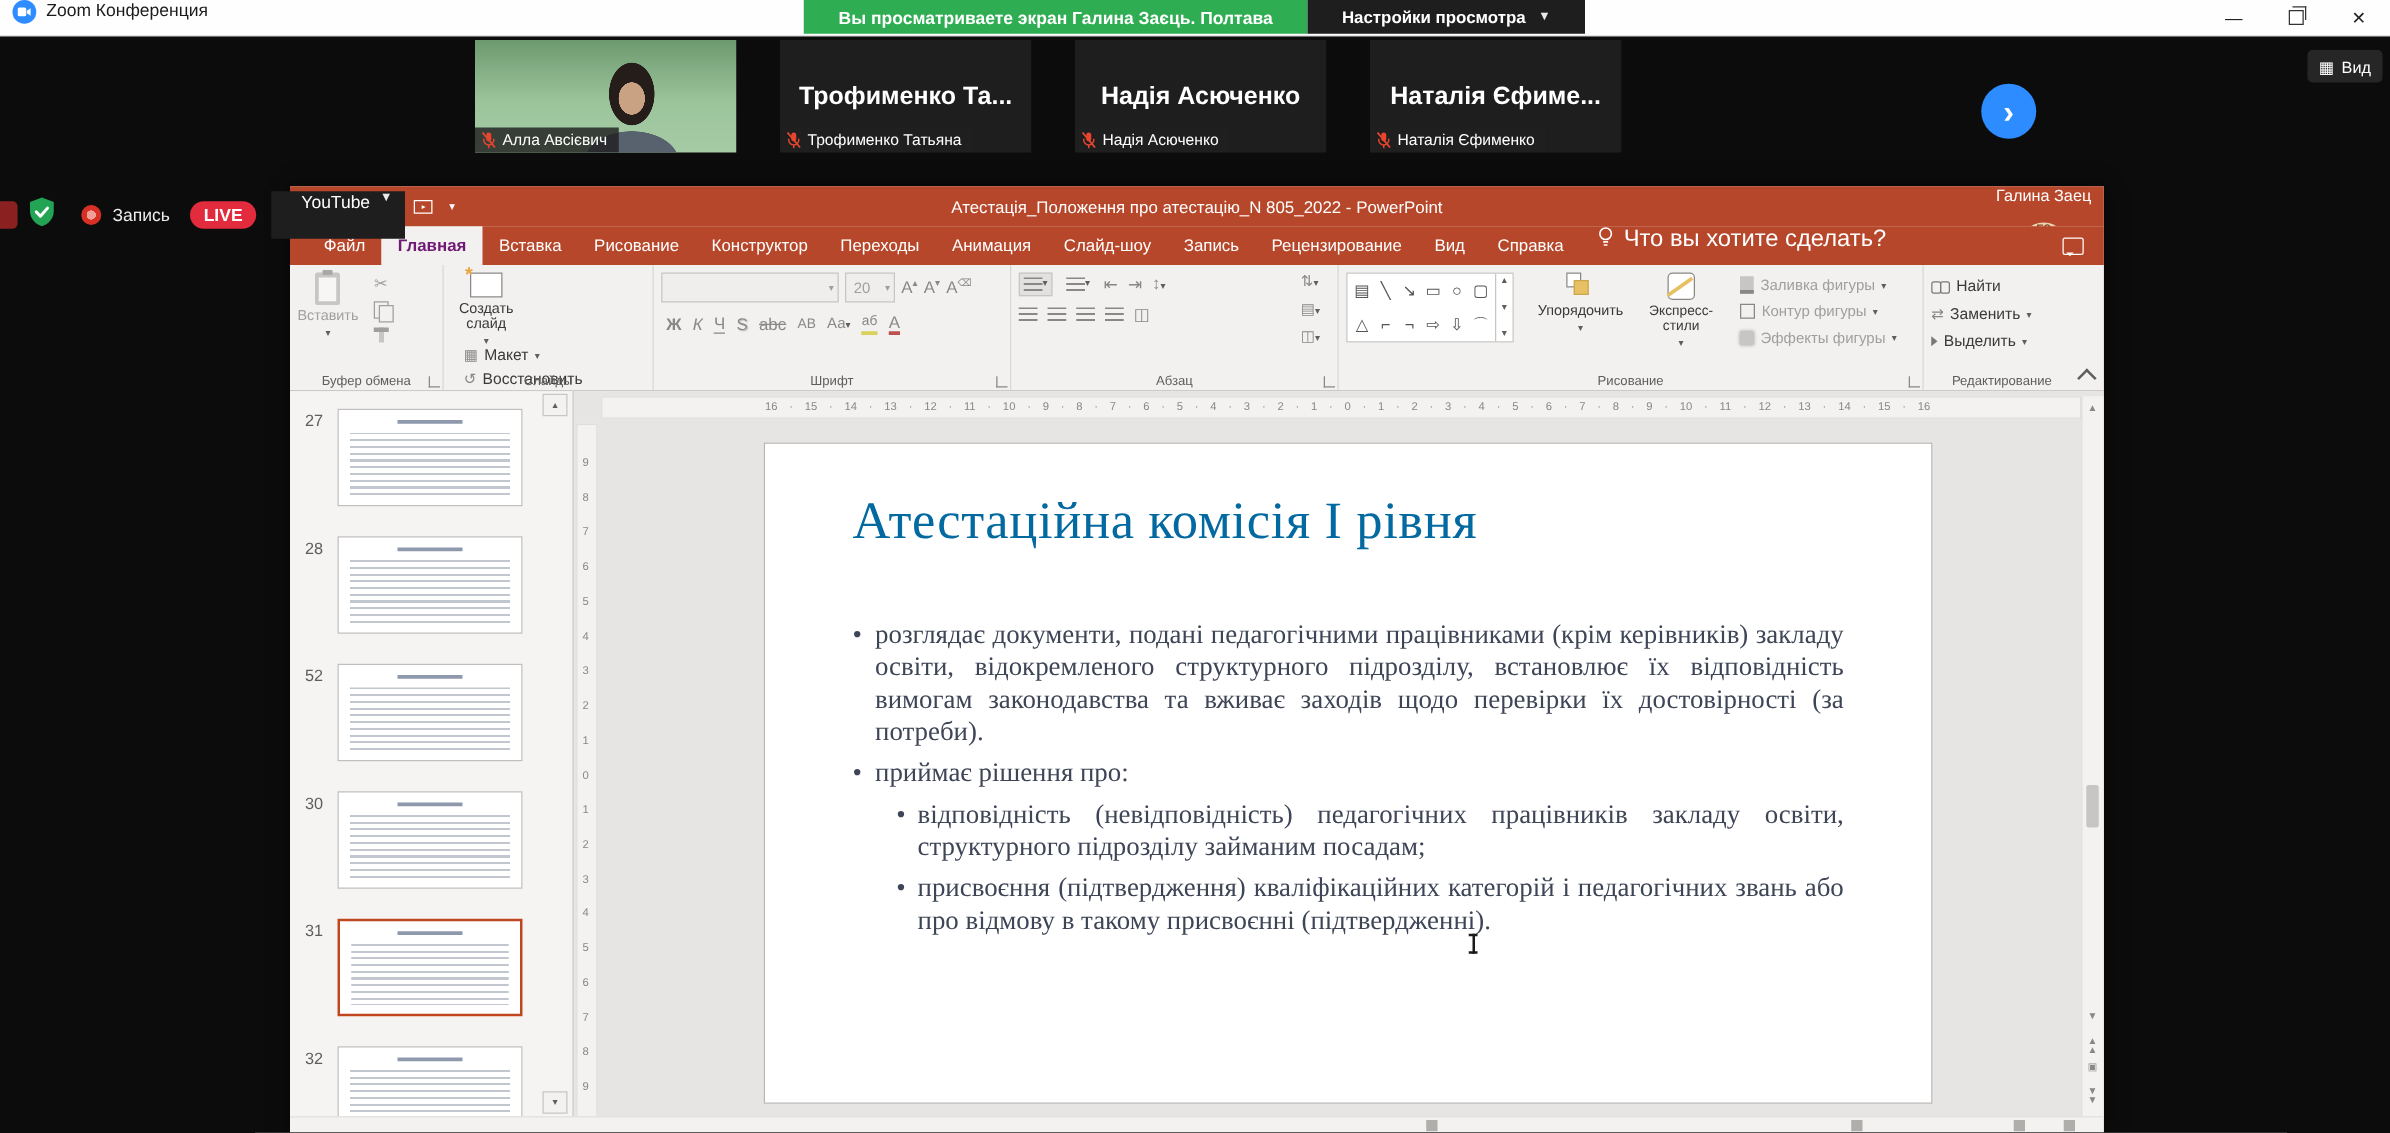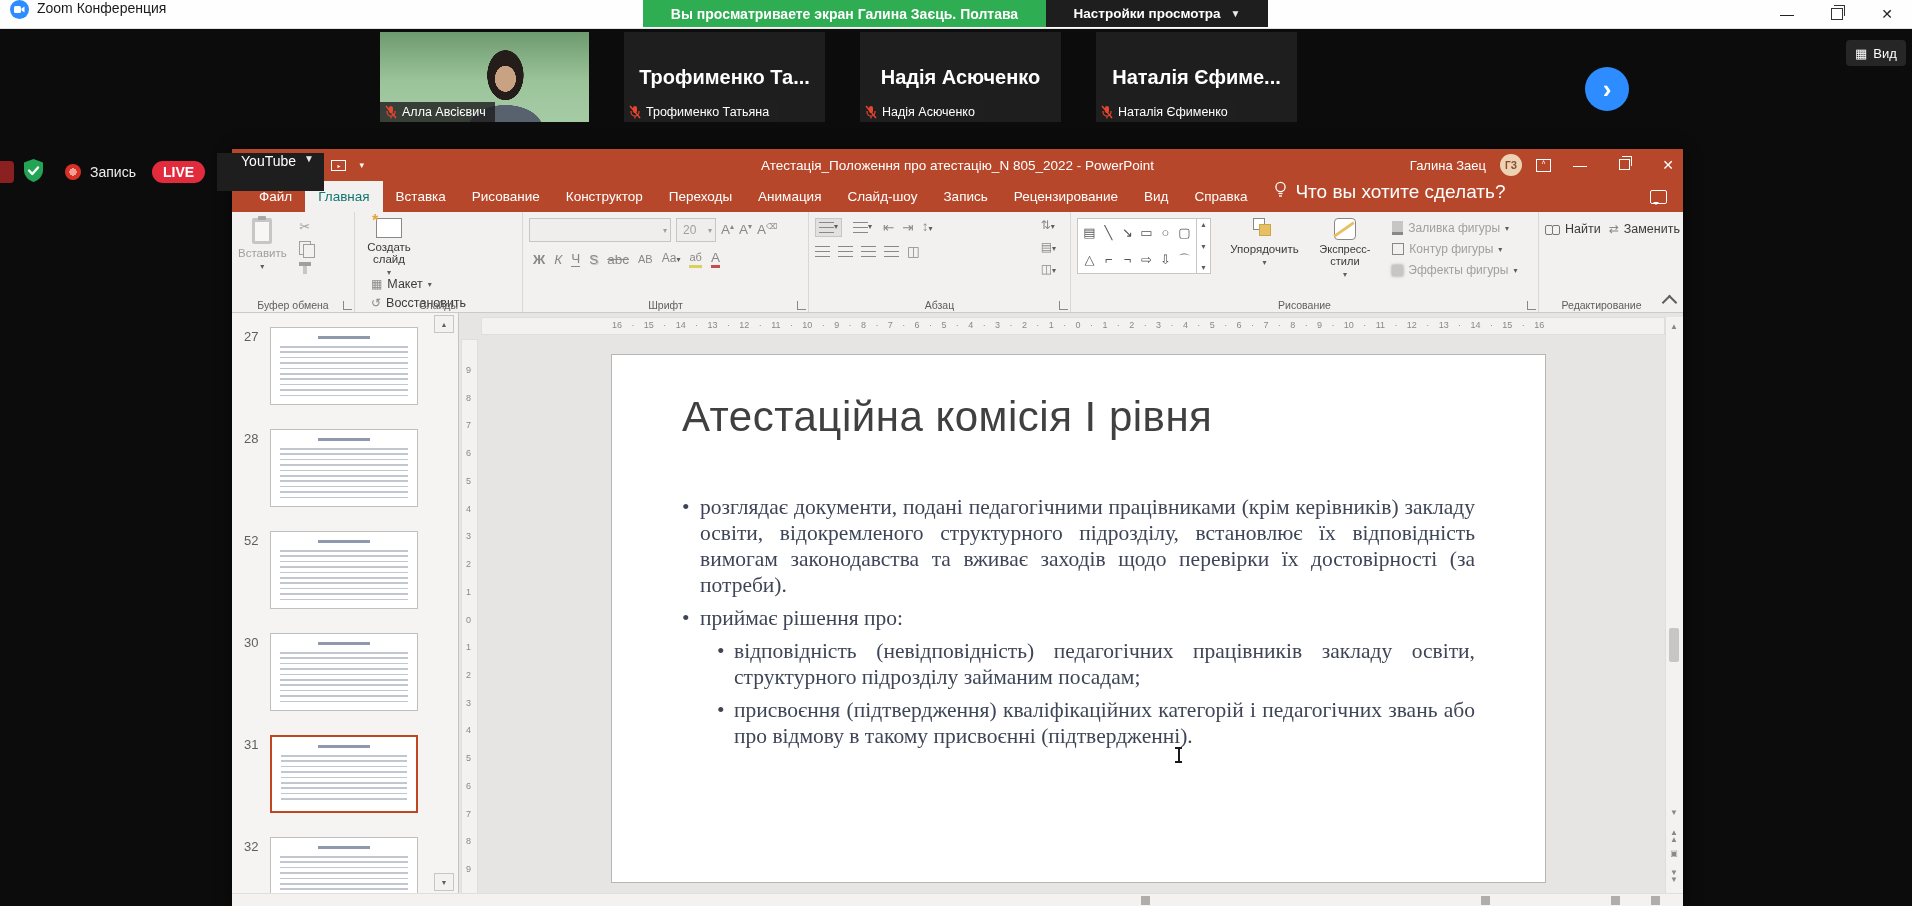--- a/index.html
+++ b/index.html
@@ -46,33 +46,33 @@
   .ytbox{margin-left:12px;background:#1E1E1E;height:38px;display:flex;align-items:flex-start;padding:0 10px 0 24px;gap:8px;color:#fff;font-size:14px;}
 
   
   .ppt{position:absolute;left:232px;top:149px;width:1451px;height:757px;background:#F2F1F0;z-index:20;box-shadow:0 0 14px rgba(0,0,0,.6);}
   .ppt-titlebar{position:absolute;left:0;top:0;width:100%;height:32px;background:#B7472A;display:flex;align-items:center;color:#fff;}
   .qat{display:flex;align-items:center;gap:13px;margin-left:20px;font-size:14px;}
   .ico-save{width:11px;height:11px;border:1.5px solid #fff;position:relative;display:inline-block;}
   .ico-save::before{content:"";position:absolute;left:2px;top:0;width:5px;height:3px;background:#fff;}
   .ico-present{width:13px;height:9px;border:1.5px solid #fff;display:inline-flex;align-items:center;justify-content:center;font-size:6px;}
   .ppt-title{position:absolute;left:0;right:0;top:0;height:32px;display:flex;align-items:center;justify-content:center;font-size:13.5px;color:#fff;pointer-events:none;}
-  .tb-right{position:absolute;right:0;top:0;height:32px;display:flex;align-items:center;gap:14px;}
+  .tb-right{position:absolute;right:0;top:0;height:32px;display:flex;align-items:center;gap:14px;padding-right:10px;flex-direction:column;}
   .user-name{font-size:13px;}
   .avatar{width:22px;height:22px;border-radius:50%;background:#EDD3B3;color:#8A4A2B;font-size:10px;font-weight:bold;display:flex;align-items:center;justify-content:center;}
   .ico-ribbonopts{width:13px;height:11px;border:1.5px solid #fff;display:inline-flex;align-items:flex-start;justify-content:center;font-size:7px;line-height:6px;}
   .wctl{width:30px;text-align:center;font-size:14px;}
   .ico-restore-w{width:9px;height:9px;border:1.5px solid #fff;position:relative;display:inline-block;}
   .ico-restore-w::before{content:"";position:absolute;left:2px;top:-4px;width:9px;height:9px;border:1.5px solid #fff;border-bottom:none;border-left:none;}
 
   
   .tabsrow{position:absolute;left:0;top:32px;width:100%;height:31px;background:#B7472A;display:flex;align-items:stretch;padding-left:14px;box-sizing:border-box;}
   .tabs{display:flex;}
   .tab{padding:0 13px;display:flex;align-items:center;color:#fff;font-size:13.5px;cursor:pointer;white-space:nowrap;}
-  .tab.active{background:#F2F1F0;color:#0f766e;}
+  .tab.active{background:#F2F1F0;color:#701a75;font-weight:bold;}
   .tellme{display:flex;align-items:flex-start;gap:8px;margin-left:14px;color:#fff;font-size:19px;white-space:nowrap;}
   .comment-ico{margin-left:auto;margin-right:16px;align-self:center;width:15px;height:12px;border:1.5px solid #fff;border-radius:2px;position:relative;}
   .comment-ico::after{content:"";position:absolute;left:2px;bottom:-5px;border:3px solid transparent;border-top-color:#fff;}
 
   
   .ribbon{position:absolute;left:0;top:63px;width:100%;height:101px;background:#F2F1F0;border-bottom:1px solid #CCCAC8;display:flex;box-sizing:border-box;overflow:hidden;}
   .grp{position:relative;height:100%;padding:6px 6px 16px;box-sizing:border-box;flex:none;}
   .grp + .grp{border-left:1px solid #DAD8D6;}
   .grp-label{position:absolute;bottom:1px;left:0;right:0;text-align:center;font-size:10.5px;color:#605E5C;}
   .launcher{position:absolute;right:2px;bottom:2px;width:8px;height:8px;border-left:1px solid #8A8886;border-bottom:1px solid #8A8886;}
@@ -114,21 +114,21 @@
   .ico-arrange{width:22px;height:22px;position:relative;}
   .ico-arrange::before{content:"";position:absolute;left:0;top:0;width:10px;height:10px;border:1px solid #8A8886;background:#fff;}
   .ico-arrange::after{content:"";position:absolute;left:6px;top:6px;width:10px;height:10px;background:#E8C064;border:1px solid #C9A84C;}
   .ico-qstyle{width:20px;height:20px;border:1.5px solid #8A8886;border-radius:4px;position:relative;background:#fff;}
   .ico-qstyle::after{content:"";position:absolute;left:-3px;top:9px;width:24px;height:3px;background:#E8C064;transform:rotate(-35deg);}
   .draw-right{display:inline-flex;flex-direction:column;gap:7px;margin-left:10px;vertical-align:top;padding-top:3px;font-size:12px;color:#A19F9D;}
   .drow{display:flex;align-items:center;gap:5px;white-space:nowrap;}
   .ico-fill{width:11px;height:11px;background:#C8C6C4;border-bottom:3px solid #8A8886;}
   .ico-outline{width:10px;height:10px;border:1.5px solid #8A8886;}
   .ico-effects{width:11px;height:11px;background:#C8C6C4;box-shadow:0 0 3px #999;}
-  .edit-col{display:flex;flex-direction:row;gap:8px;font-size:12.5px;color:#3B3A39;padding-top:4px;}
+  .edit-col{display:flex;flex-direction:column;gap:8px;font-size:12.5px;color:#3B3A39;padding-top:4px;}
   .ico-find{width:15px;height:9px;position:relative;display:inline-block;}
   .ico-find::before,.ico-find::after{content:"";position:absolute;top:0;width:6px;height:8px;border:1.3px solid #7A7876;border-radius:2px;}
   .ico-find::before{left:0;}
   .ico-find::after{right:0;}
   .ico-select{width:0;height:0;border-left:5px solid #7A7876;border-top:4px solid transparent;border-bottom:4px solid transparent;display:inline-block;}
   .collapse{position:absolute;right:8px;bottom:4px;width:9px;height:9px;border-top:2px solid #605E5C;border-left:2px solid #605E5C;transform:rotate(45deg);}
 
   
   .ppt-body{position:absolute;left:0;top:164px;width:100%;bottom:12px;display:flex;}
   .panel{position:relative;width:226px;flex:none;background:#F5F4F3;border-right:1px solid #C6C4C2;overflow:hidden;}
@@ -141,21 +141,21 @@
   .tbox::after{content:"";position:absolute;top:18px;left:9px;right:9px;bottom:7px;background:repeating-linear-gradient(180deg,#C2C6CE 0 1.6px,transparent 1.6px 5.4px);}
   .pscroll{position:absolute;right:4px;width:18px;height:16px;border:1px solid #C8C6C4;background:#F3F2F1;color:#605E5C;font-size:7px;display:flex;align-items:center;justify-content:center;}
   .pscroll.up{top:2px;}
   .pscroll.down{bottom:3px;}
   .editor{position:relative;flex:1;background:#E7E5E3;overflow:hidden;}
   .hruler{position:absolute;left:22px;right:18px;top:4px;height:18px;background:#F3F2F1;border:1px solid #E0DEDC;box-sizing:border-box;}
   .hnums{position:absolute;left:130px;width:933px;top:2px;display:flex;justify-content:space-between;font-size:9px;color:#8A8886;}
   .vruler{position:absolute;left:2px;top:26px;bottom:0;width:17px;background:#F3F2F1;border:1px solid #E0DEDC;box-sizing:border-box;}
   .vnum{position:absolute;left:4px;font-size:9px;color:#8A8886;}
   .slide{position:absolute;left:152px;top:41px;width:933px;height:527px;background:#fff;border:1px solid #B8B6B4;box-sizing:content-box;}
-  .slide-title{position:absolute;left:70px;top:38px;font-family:Liberation Sans, sans-serif;font-size:42px;color:#404040;letter-spacing:.5px;}
+  .slide-title{position:absolute;left:70px;top:38px;font-family:Liberation Serif, serif;font-size:42px;color:#0369a1;letter-spacing:.5px;}
   .slide-body{position:absolute;left:70px;right:70px;top:139px;font-family:"Liberation Serif",serif;font-size:21.5px;line-height:26px;color:#3E4556;}
   .bullet{position:relative;padding-left:18px;text-align:justify;margin-bottom:7px;}
   .bullet .bdot{position:absolute;left:0;top:0;}
   .bullet.l2{margin-left:35px;padding-left:17px;}
   .vscroll{position:absolute;right:0;top:4px;width:17px;bottom:0;background:#F3F2F1;border-left:1px solid #E0DEDC;}
   .varr{position:absolute;left:2px;width:12px;height:14px;color:#8A8886;font-size:8px;display:flex;align-items:center;justify-content:center;}
   .vthumb{position:absolute;left:3px;top:311px;width:10px;height:34px;background:#C8C6C4;border-radius:2px;}
   .navbtn{position:absolute;left:2px;width:12px;height:15px;color:#8A8886;font-size:8px;line-height:7px;text-align:center;}
   .ibeam{position:absolute;left:719px;top:434px;width:1.6px;height:16px;background:#1A1A1A;}
   .ibeam::before,.ibeam::after{content:"";position:absolute;left:-2.6px;width:7px;height:1.6px;background:#1A1A1A;}

